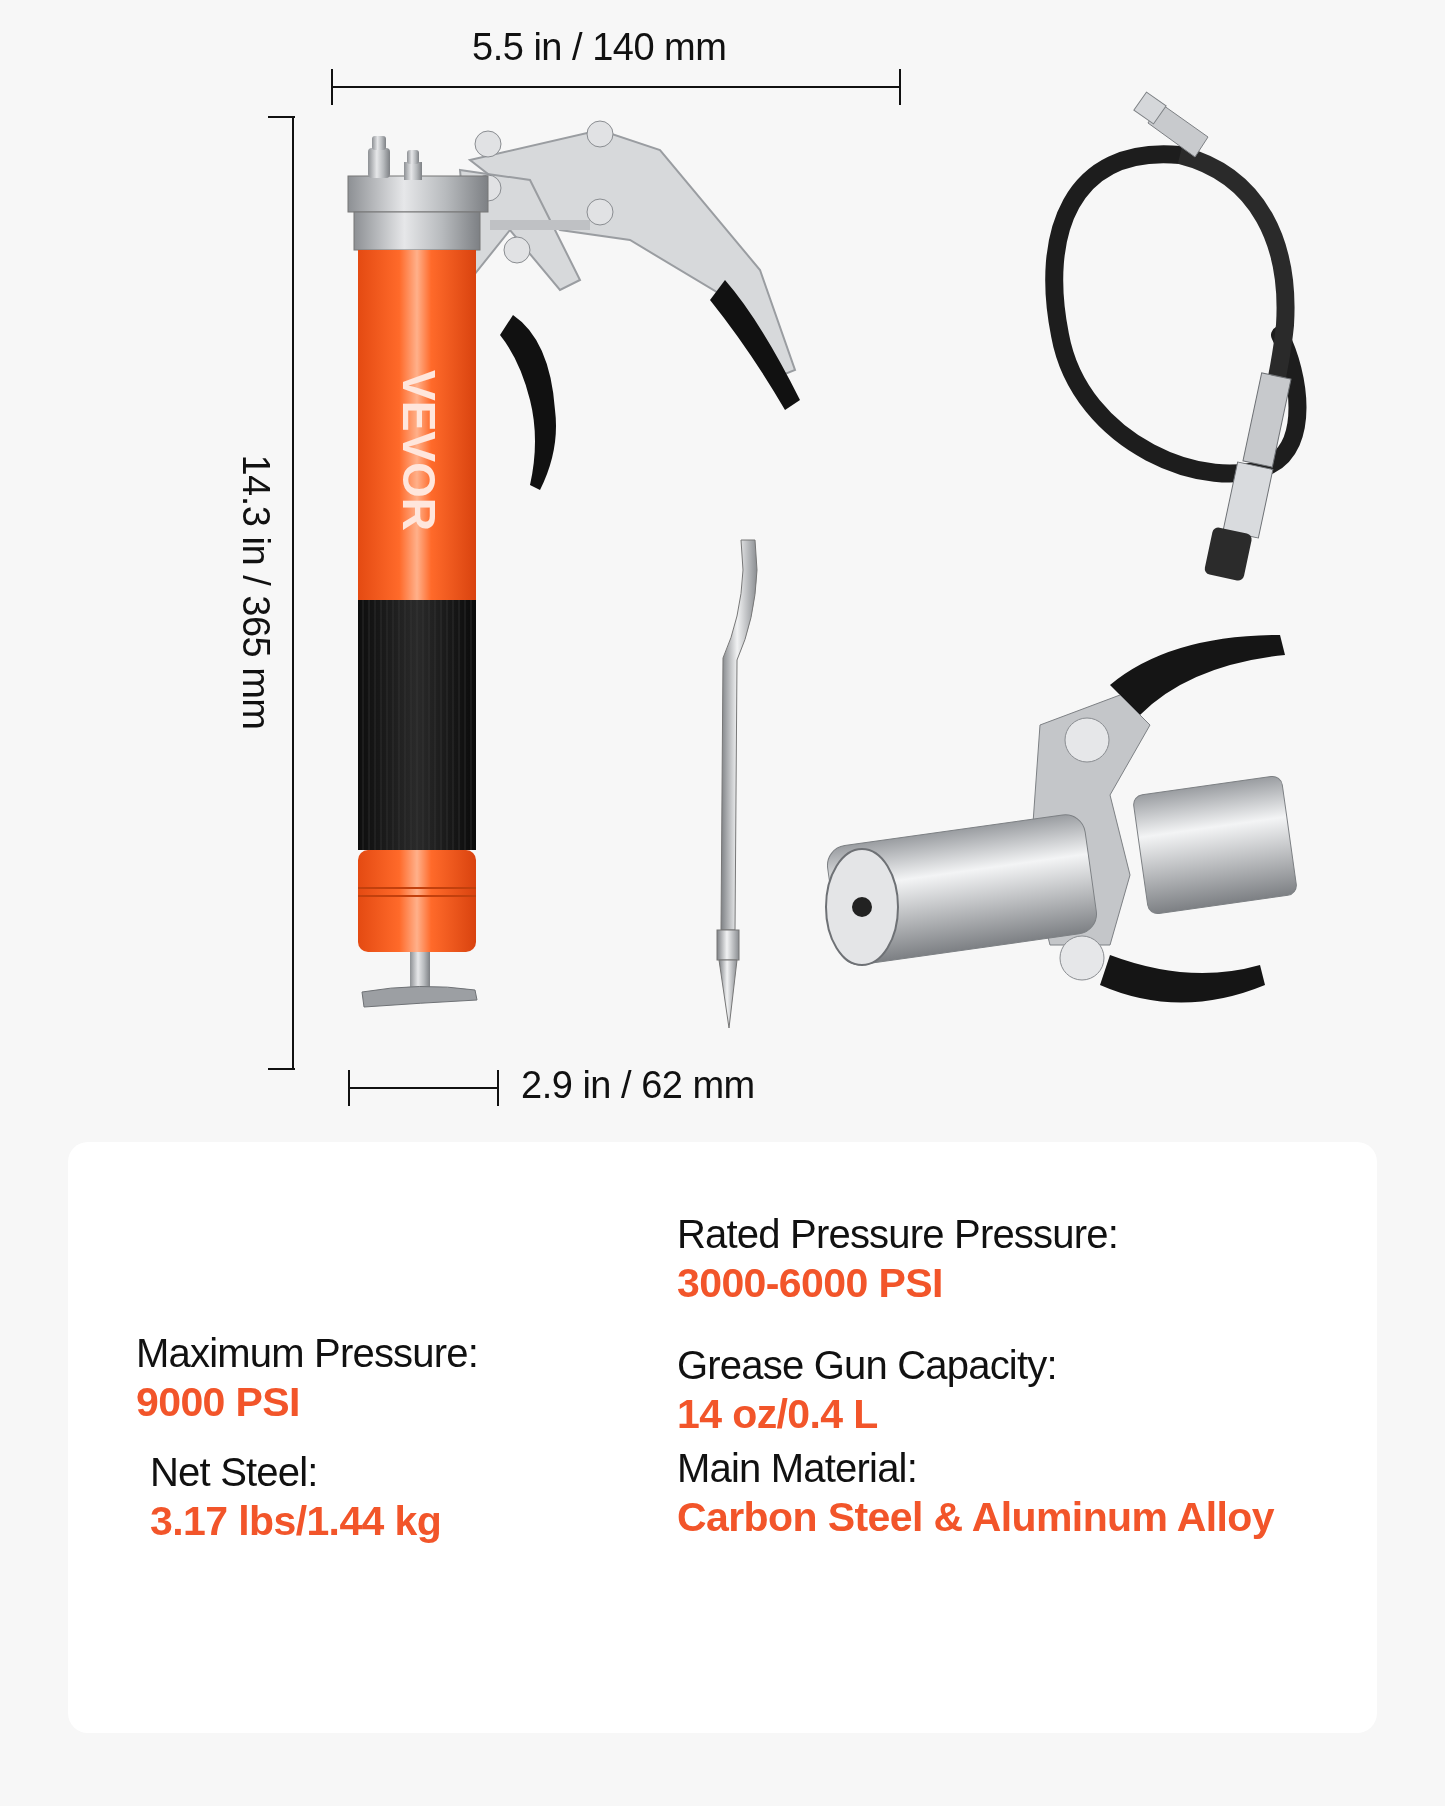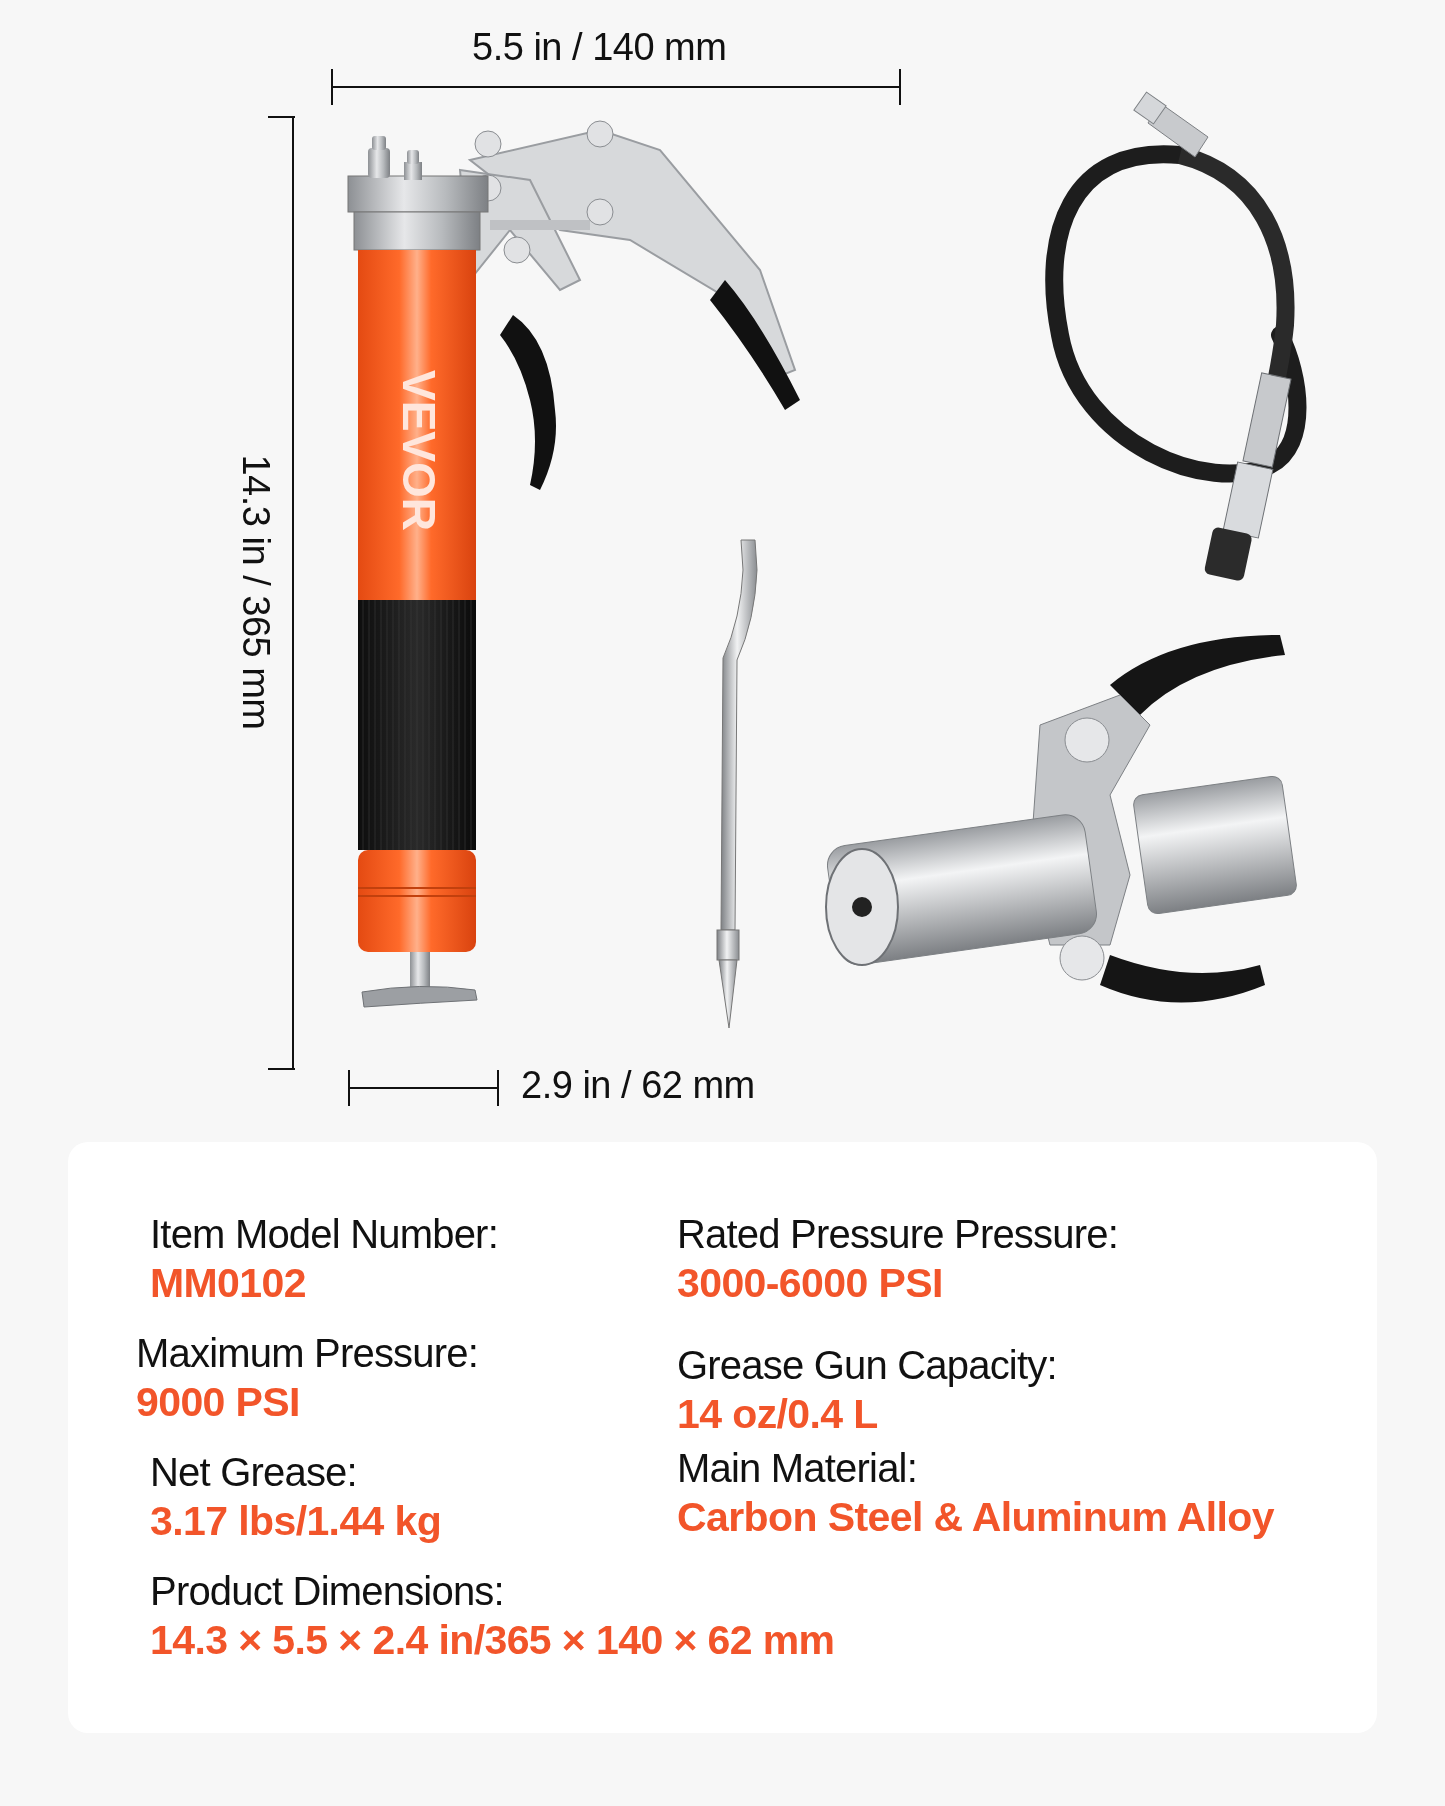--- a/index.html
+++ b/index.html
@@ -143,44 +143,36 @@
     <rect x="330" y="160" width="150" height="120" rx="10" fill="url(#cylG)" stroke="#7d8084" transform="rotate(-8 405 220)"></rect>
     <rect x="22" y="205" width="260" height="120" rx="20" fill="url(#cylG)" stroke="#7d8084" transform="rotate(-8 150 265)"></rect>
     <ellipse cx="52" cy="282" rx="36" ry="58" fill="#e4e5e7" stroke="#6e7175" stroke-width="2"></ellipse>
     <circle cx="52" cy="282" r="10" fill="#222"></circle>
     <circle cx="277" cy="115" r="22" fill="#e6e7e9" stroke="#8a8d91"></circle>
     <circle cx="272" cy="333" r="22" fill="#e6e7e9" stroke="#8a8d91"></circle>
   </svg>
 </div>
 
 <div class="card" style="--accent:#F2552A;">
-  <div class="spec" style="left:82px; top:68px; --accent:#F2552A;">
-    <div class="label">Item Model Number:</div>
-    <div class="value">MM0102</div>
-  </div>
   <div class="spec" style="left:609px; top:68px; --accent:#F2552A;">
     <div class="label">Rated Pressure Pressure:</div>
     <div class="value">3000-6000 PSI</div>
   </div>
 
   <div class="spec" style="left:68px; top:187px; --accent:#F2552A;">
     <div class="label">Maximum Pressure:</div>
     <div class="value">9000 PSI</div>
   </div>
   <div class="spec" style="left:609px; top:187px;margin-top:12px; --accent:#F2552A;">
     <div class="label">Grease Gun Capacity:</div>
     <div class="value">14 oz/0.4 L</div>
   </div>
 
   <div class="spec" style="left:82px; top:306px; --accent:#F2552A;">
-    <div class="label">Net Grease:</div>
+    <div class="label">Net Steel:</div>
     <div class="value">3.17 lbs/1.44 kg</div>
   </div>
   <div class="spec" style="left:609px; top:302px; --accent:#F2552A;">
     <div class="label">Main Material:</div>
     <div class="value">Carbon Steel &amp; Aluminum Alloy</div>
   </div>
 
-  <div class="spec" style="left:82px; top:425px; --accent:#F2552A;">
-    <div class="label">Product Dimensions:</div>
-    <div class="value">14.3 × 5.5 × 2.4 in/365 × 140 × 62 mm</div>
-  </div>
 </div>
 
 </body></html>

